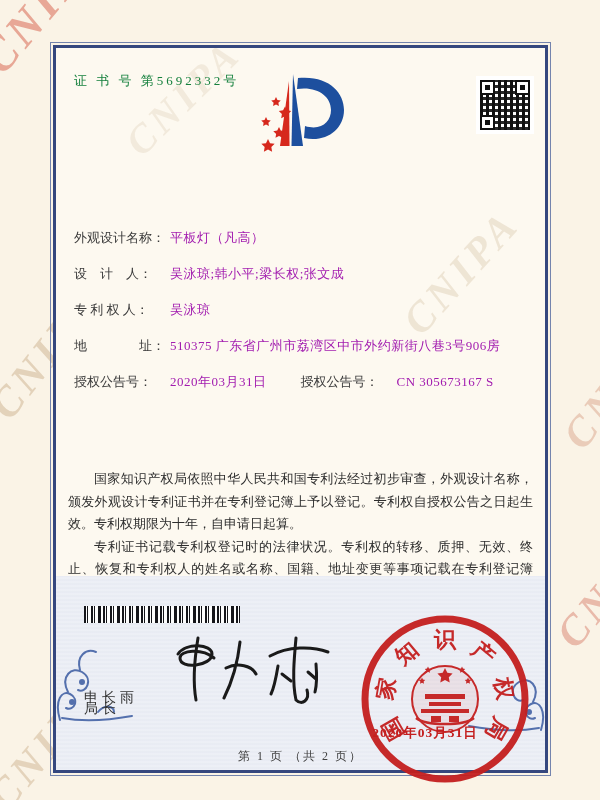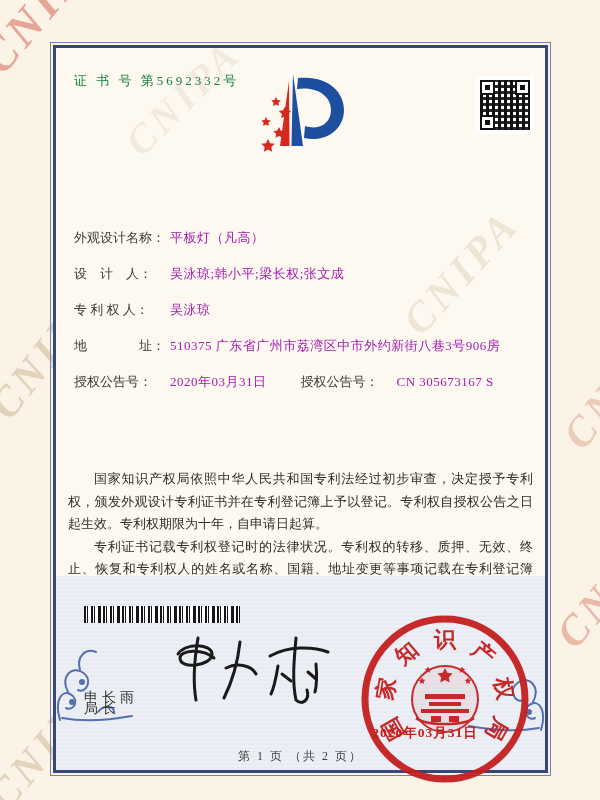--- a/index.html
+++ b/index.html
@@ -140,21 +140,21 @@
         </div>
         <div class="frow">
           <span class="flabel">地　　　　址：</span><span class="fvalue">510375 广东省广州市荔湾区中市外约新街八巷3号906房</span>
         </div>
         <div class="frow">
           <span class="flabel">授权公告号：</span><span class="fvalue">2020年03月31日</span><span class="pair2"><span class="flabel">授权公告号：</span><span class="fvalue">CN 305673167 S</span></span>
         </div>
       </div>
 
       <div class="body-text">
-        <p>国家知识产权局依照中华人民共和国专利法经过初步审查，决定授予专利权，颁发外观设计专利证书并在专利登记簿上予以登记。专利权自授权公告之日起生效。专利权期限为十年，自申请日起算。</p>
+        <p>国家知识产权局依照中华人民共和国专利法经过初步审查，外观设计名称，颁发外观设计专利证书并在专利登记簿上予以登记。专利权自授权公告之日起生效。专利权期限为十年，自申请日起算。</p>
         <p>专利证书记载专利权登记时的法律状况。专利权的转移、质押、无效、终止、恢复和专利权人的姓名或名称、国籍、地址变更等事项记载在专利登记簿上。</p>
       </div>
 
       <div class="guilloche"></div>
 
       <svg class="flourish fl-left" viewBox="0 0 92 96">
         <g stroke="#5470ad" fill="none" stroke-width="2" stroke-linecap="round">
           <path d="M8,92 C2,72 10,62 18,66 C28,71 22,84 14,80"></path>
           <path d="M16,64 C8,48 20,38 30,44 C42,51 34,66 26,62"></path>
           <path d="M28,42 C24,28 34,20 44,24"></path>

